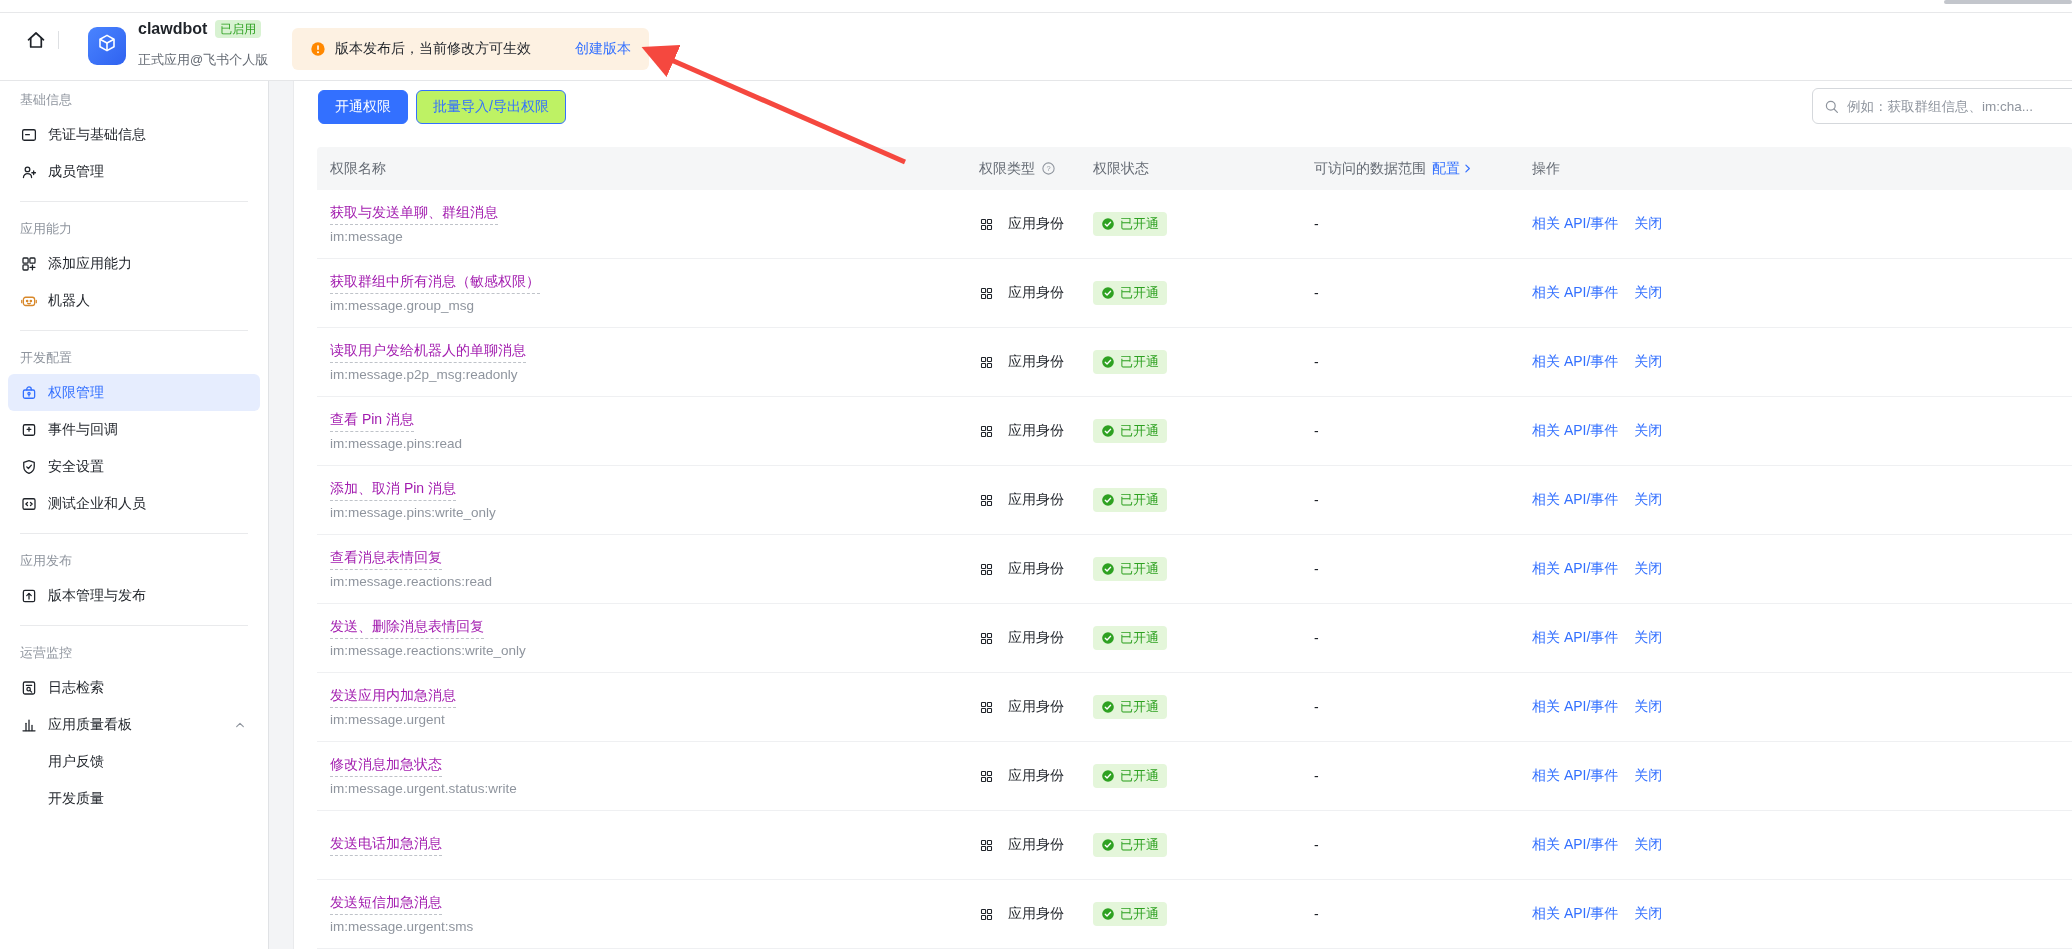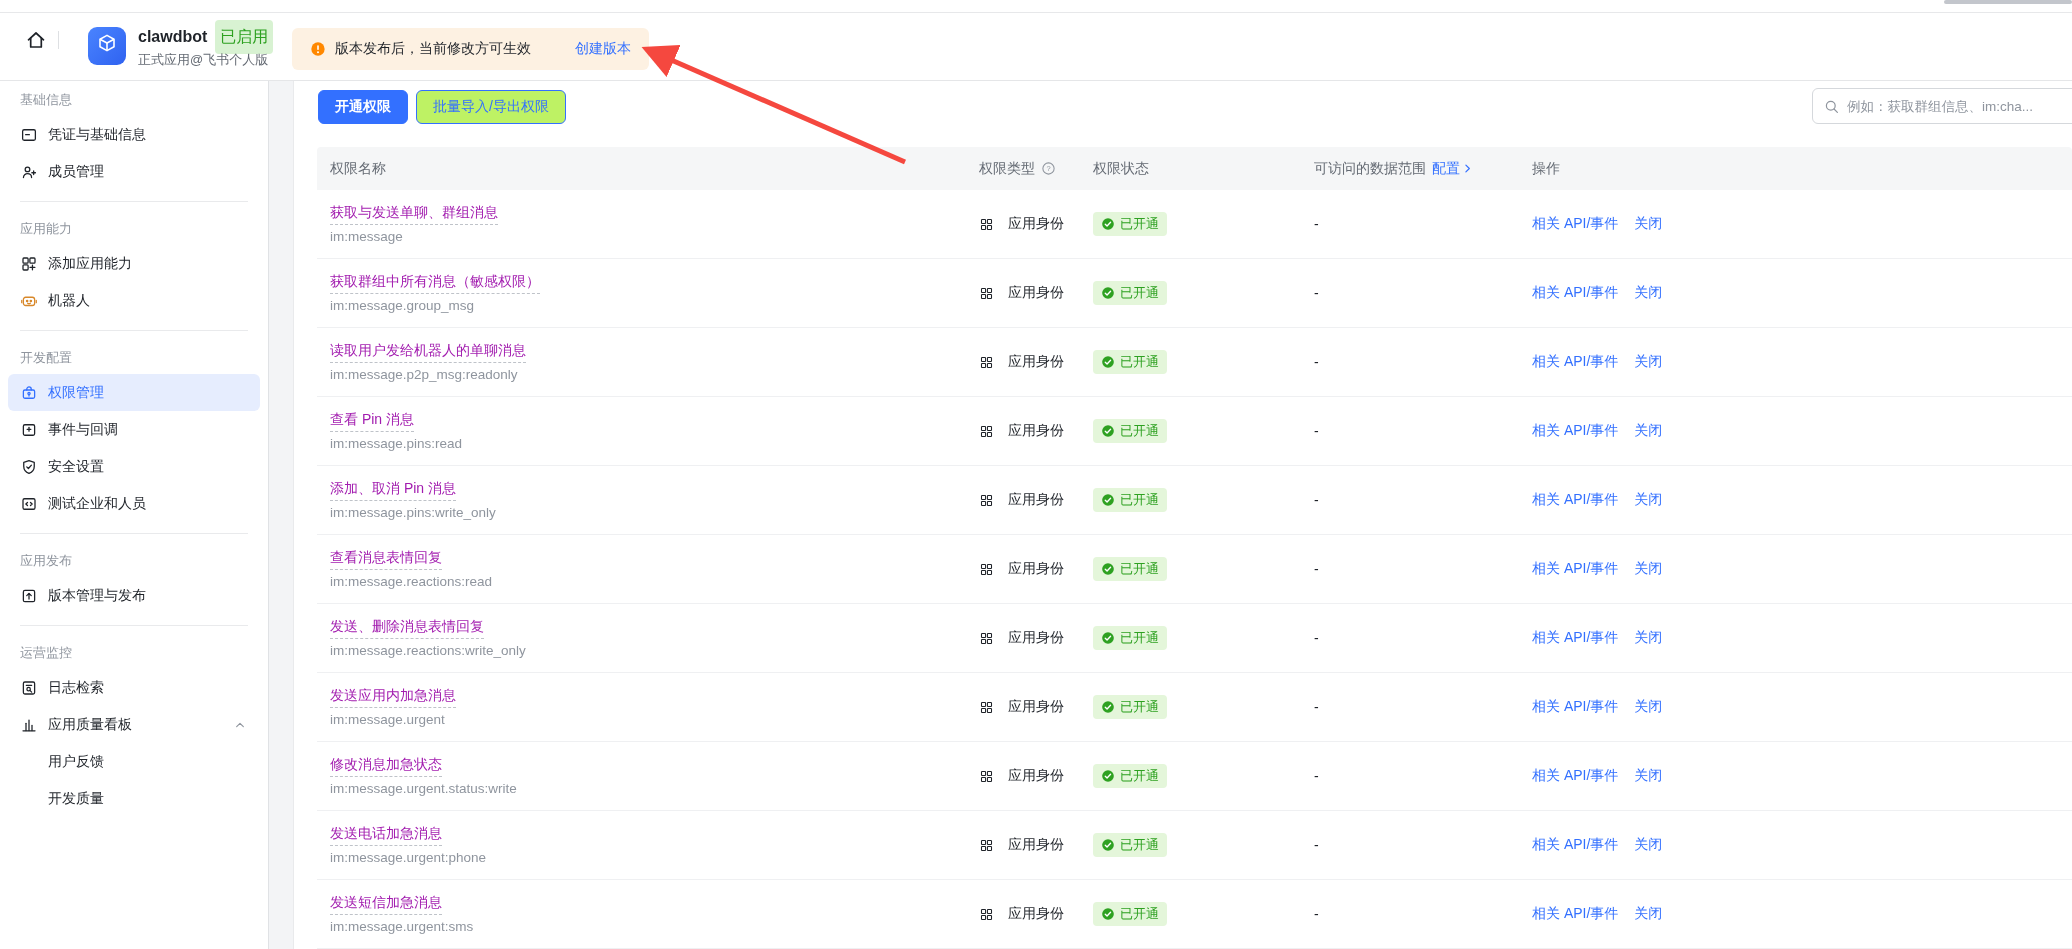--- a/index.html
+++ b/index.html
@@ -13,21 +13,21 @@
 
   
   .header { position:absolute; left:0; top:14px; width:100%; height:67px; background:#fff; border-bottom:1px solid #e5e6e8; z-index:4; }
   .home-btn { position:absolute; left:24px; top:14px; width:24px; height:24px; color:#1f2329; cursor:pointer; }
   .header-divider { position:absolute; left:58px; top:17px; width:1px; height:18px; background:#dee0e3; }
   .app-logo { position:absolute; left:88px; top:13px; width:38px; height:38px; border-radius:9px;
     background:linear-gradient(135deg,#4a84ff,#2f62f0); display:flex; align-items:center; justify-content:center; color:#fff; }
   .app-logo svg { width:24px; height:24px; }
   .app-title-row { position:absolute; left:138px; top:6px; display:flex; align-items:center; gap:8px; }
   .app-name { font-size:16px; font-weight:700; color:#1f2329; }
-  .app-badge { font-size:16px; line-height:18px; padding:8px 5px; border-radius:4px; background:#d8f2d2; color:#2ea121; }
+  .app-badge { font-size:12px; line-height:18px; padding:0 5px; border-radius:4px; background:#d8f2d2; color:#2ea121; }
   .app-subtitle { position:absolute; left:138px; top:37px; font-size:13px; color:#646a73; }
 
   .banner { position:absolute; left:292px; top:14px; height:42px; min-width:341px; background:#fdf1e2; border-radius:6px;
     display:flex; align-items:center; padding:0 18px; gap:9px; }
   .banner .warn { width:16px; height:16px; flex:0 0 auto; }
   .banner-text { font-size:14px; color:#1f2329; }
   .banner-link { font-size:14px; color:#3370ff; margin-left:35px; cursor:pointer; }
 
   
   .sidebar { position:absolute; left:0; top:64px; width:268px; bottom:0; background:#fff; overflow:hidden; padding-top:20px; }
@@ -44,21 +44,21 @@
   .side-chevron svg { width:16px; height:16px; }
 
   
   .gutter { position:absolute; left:268px; top:81px; width:26px; bottom:0; background:#f3f4f6;
     border-left:1px solid #e0e2e5; border-right:1px solid #e9eaec; }
 
   
   .main { position:absolute; left:294px; top:81px; right:0; bottom:0; background:#fff; overflow:hidden; }
   .toolbar { padding:9px 0 0 24px; display:flex; gap:8px; }
   .btn { height:34px; border-radius:6px; font-size:14px; display:inline-flex; align-items:center; padding:0 16px; cursor:pointer; }
-  .btn-primary { background:#3370ff; color:#fff; border:1px solid #3370ff;font-weight:bold; }
+  .btn-primary { background:#3370ff; color:#fff; border:1px solid #3370ff; }
   .btn-outline { background:#bef264; color:#3370ff; border:1px solid #3370ff; }
 
   .search-box { position:absolute; left:1518px; top:7px; width:286px; height:36px; border:1px solid #d5d8dc; border-radius:6px;
     background:#fff; display:flex; align-items:center; padding:0 10px; gap:7px; }
   .search-box .ic { width:17px; height:17px; color:#8f959e; display:flex; }
   .search-box .ic svg { width:17px; height:17px; }
   .search-box input { border:0; outline:0; flex:1; font-size:13.5px; color:#1f2329; background:transparent;
     font-family:"Liberation Sans","DejaVu Sans",sans-serif; }
   .search-box input::placeholder { color:#8f959e; }
 
@@ -616,21 +616,20 @@
             <div class="cell-scope">-</div>
             <div class="cell-actions">
               <span>相关 API/事件</span>
               <span>关闭</span>
             </div>
           </div>
 
           <div class="trow">
             <div class="cell-name">
               <span class="perm-title">发送电话加急消息</span>
-              <span class="perm-code">im:message.urgent:phone</span>
             </div>
             <div class="cell-type">
               <span class="ic">
                 <svg viewBox="0 0 24 24" stroke="currentColor" fill="none" stroke-width="1.7" stroke-linecap="round" stroke-linejoin="round">
                   <rect x="4" y="4" width="6.5" height="6.5" rx="1"></rect>
                   <rect x="13.5" y="4" width="6.5" height="6.5" rx="1"></rect>
                   <rect x="4" y="13.5" width="6.5" height="6.5" rx="1"></rect>
                   <rect x="13.5" y="13.5" width="6.5" height="6.5" rx="1"></rect>
                 </svg>
               </span>

